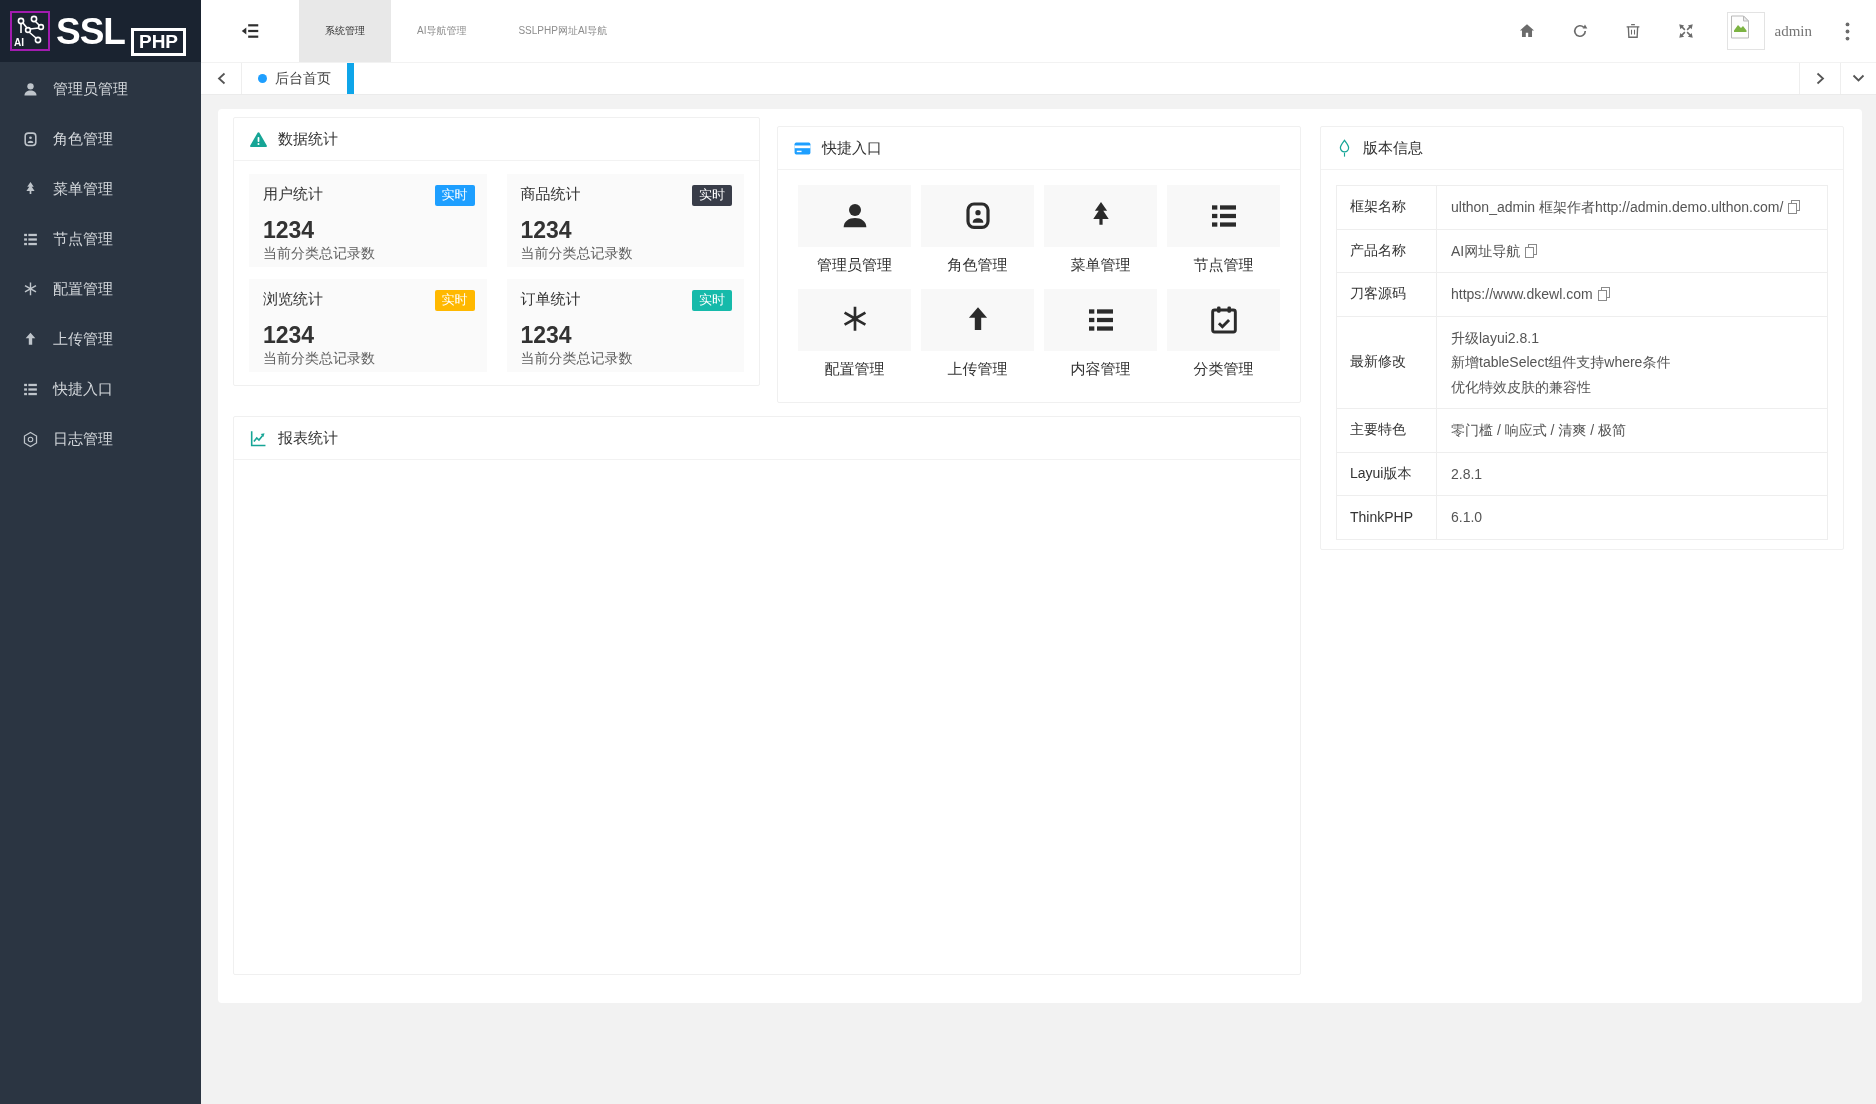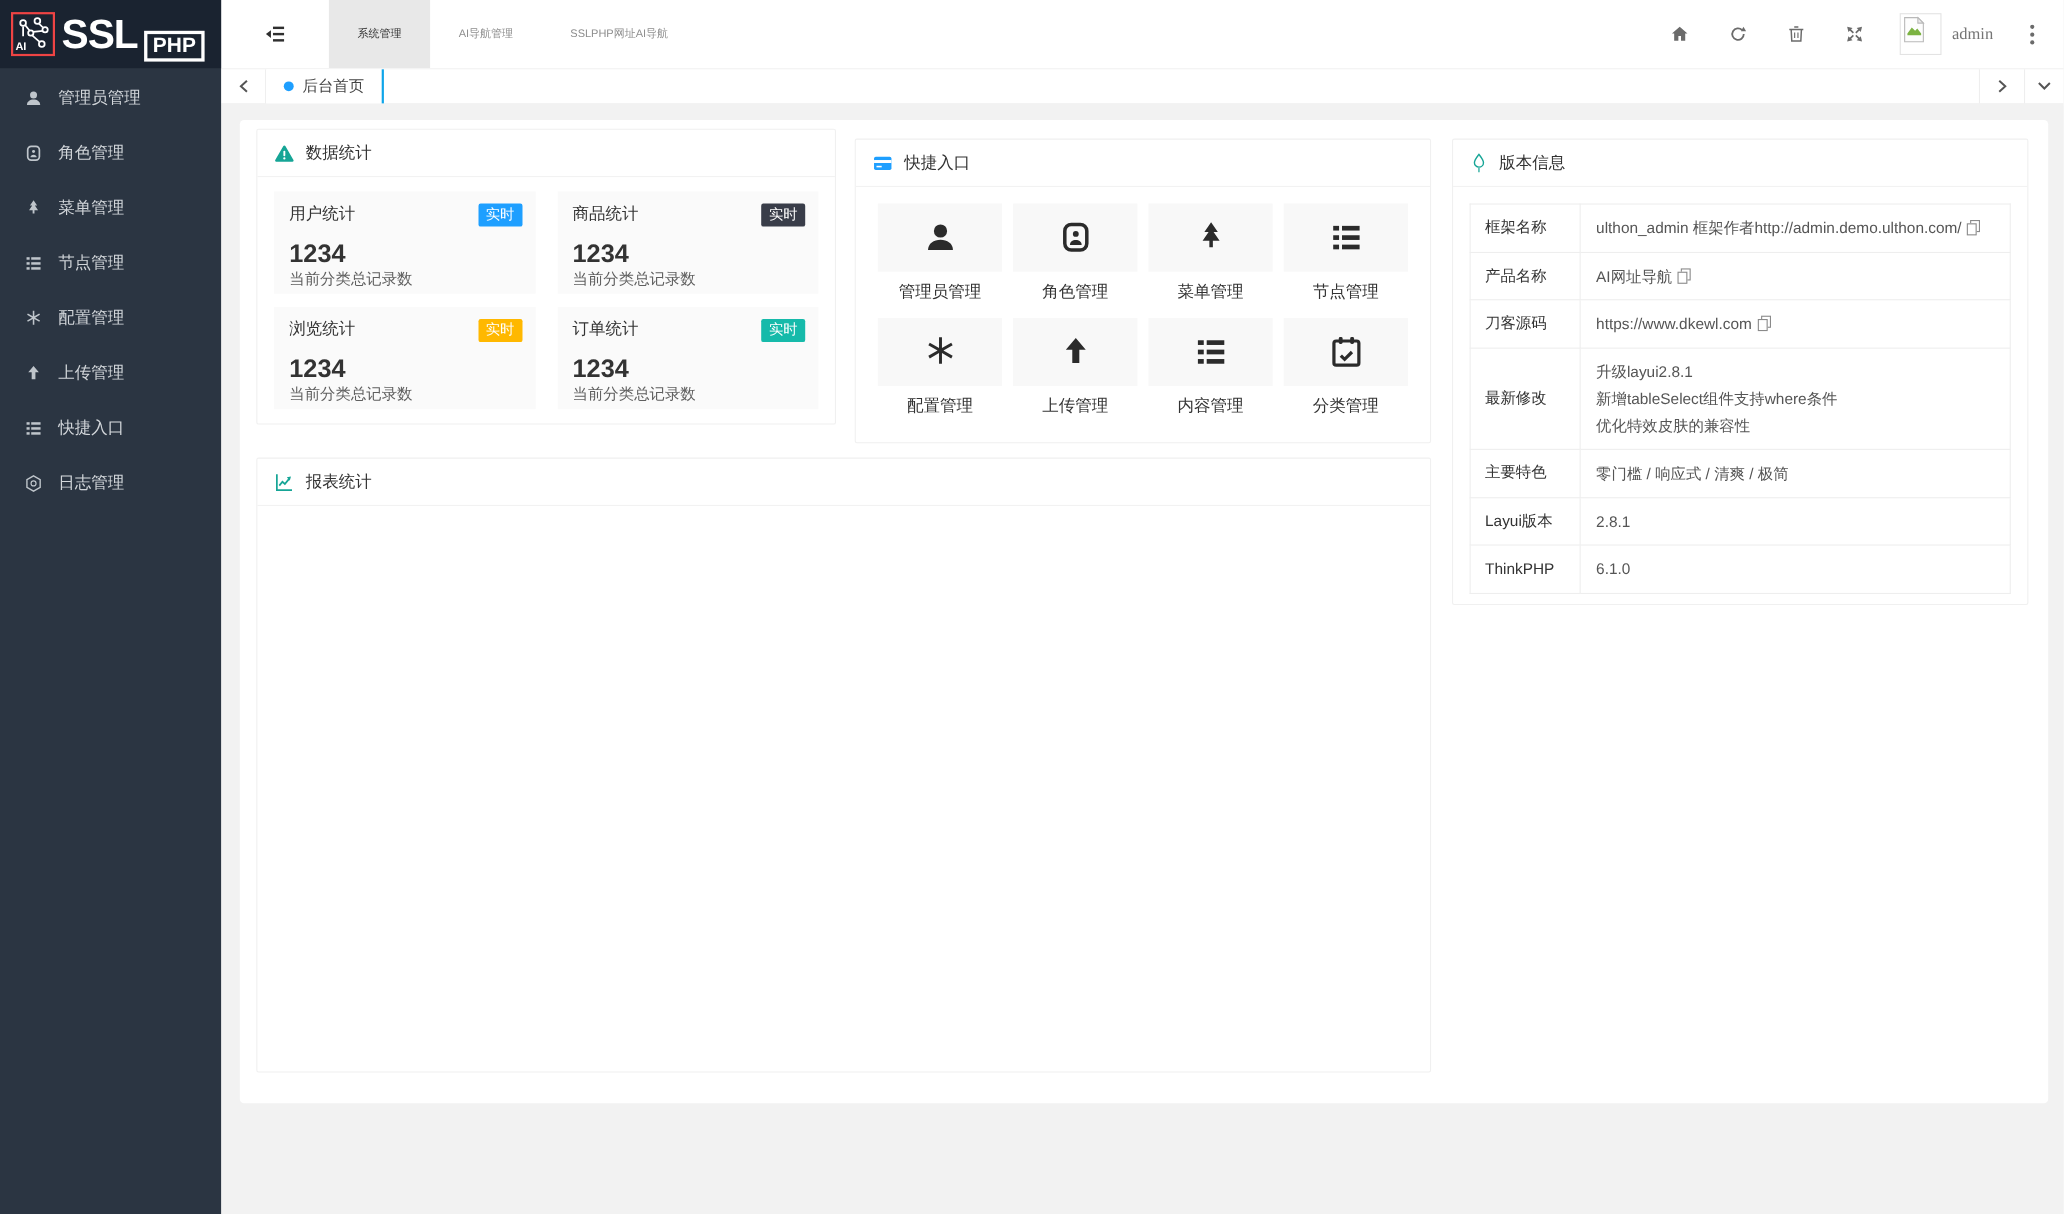--- a/index.html
+++ b/index.html
@@ -3,21 +3,21 @@
 <meta charset="utf-8">
 <style>
   *{margin:0;padding:0;box-sizing:border-box;}
   html,body{width:1876px;height:1104px;overflow:hidden;}
   body{font-family:"Liberation Sans","DejaVu Sans",sans-serif;background:#f2f2f2;color:#333;position:relative;}
   svg{display:block;}
 
   
   .sidebar{position:absolute;left:0;top:0;bottom:0;width:201px;background:#2b3542;z-index:5;}
   .logo{height:62px;background:#1a2330;display:flex;align-items:center;padding:0 10px;gap:6px;}
-  .chip{width:40px;height:40px;border:2px solid #ef4444;position:relative;flex:0 0 auto;text-decoration:underline;}
+  .chip{width:40px;height:40px;border:2px solid #a21caf;position:relative;flex:0 0 auto;text-decoration:underline;}
   .chip .ai{position:absolute;left:2px;bottom:1px;font-size:10px;font-weight:bold;color:#fff;line-height:1;}
   .logo-ssl{color:#fff;font-weight:800;font-size:37px;letter-spacing:-1px;line-height:1;}
   .logo-php{border:3px solid #fff;color:#fff;font-weight:800;font-size:19px;padding:1px 5px;line-height:1.1;margin-top:22px;}
   .menu{padding-top:2px;}
   .menu-item{height:50px;display:flex;align-items:center;gap:14px;padding-left:22px;color:#d2d6da;font-size:15px;cursor:pointer;}
   .menu-item .mi{width:17px;height:17px;color:#bfc5cb;flex:0 0 auto;}
 
   
   .topbar{position:absolute;left:201px;right:0;top:0;height:62px;background:#fff;display:flex;align-items:stretch;}
   .collapse-btn{width:98px;display:flex;align-items:center;justify-content:center;cursor:pointer;color:#2f2f2f;}
@@ -27,21 +27,21 @@
   .top-actions{margin-left:auto;display:flex;align-items:center;gap:0;padding-right:12px;font-family:Liberation Serif, serif;}
   .action-btn{width:53px;height:62px;display:flex;align-items:center;justify-content:center;color:#6b6b6b;cursor:pointer;}
   .avatar-box{width:38px;height:38px;border:1px solid #e3e3e3;background:#fff;display:flex;align-items:flex-start;justify-content:flex-start;padding:2px;margin:0 10px 0 14px;cursor:pointer;}
   .username{font-size:15px;color:#757575;margin-right:18px;cursor:pointer;}
   .dots-btn{width:34px;height:62px;display:flex;align-items:center;justify-content:center;color:#6b6b6b;cursor:pointer;}
 
   
   .tabbar{position:absolute;left:201px;right:0;top:62px;height:33px;background:#fff;border-top:1px solid #f2f2f2;border-bottom:1px solid #ebebeb;display:flex;align-items:stretch;}
   .tb-btn{width:41px;display:flex;align-items:center;justify-content:center;color:#555;cursor:pointer;}
   .tb-prev{border-right:1px solid #eee;}
-  .page-tab{display:flex;align-items:center;gap:8px;padding:0 16px;border-right:2px solid #0ea5e9;font-size:14px;color:#444;background:#fff;cursor:pointer;}
+  .page-tab{display:flex;align-items:center;gap:8px;padding:0 16px;border-right:7px solid #0ea5e9;font-size:14px;color:#444;background:#fff;cursor:pointer;}
   .page-tab .dot{width:9px;height:9px;border-radius:50%;background:#1E9FFF;}
   .tb-right{margin-left:auto;display:flex;}
   .tb-next{border-left:1px solid #eee;}
   .tb-more{border-left:1px solid #eee;width:36px;}
 
   
   .content{position:absolute;left:201px;right:0;top:96px;bottom:0;background:#f2f2f2;}
   .panel{position:absolute;left:17px;top:13px;width:1644px;height:894px;background:#fff;border-radius:4px;}
   .card{position:absolute;background:#fff;border:1px solid #f0f0f0;border-radius:2px;}
   .card-header{height:43px;display:flex;align-items:center;gap:10px;padding:0 15px;border-bottom:1px solid #f2f2f2;font-size:15px;color:#333;}

